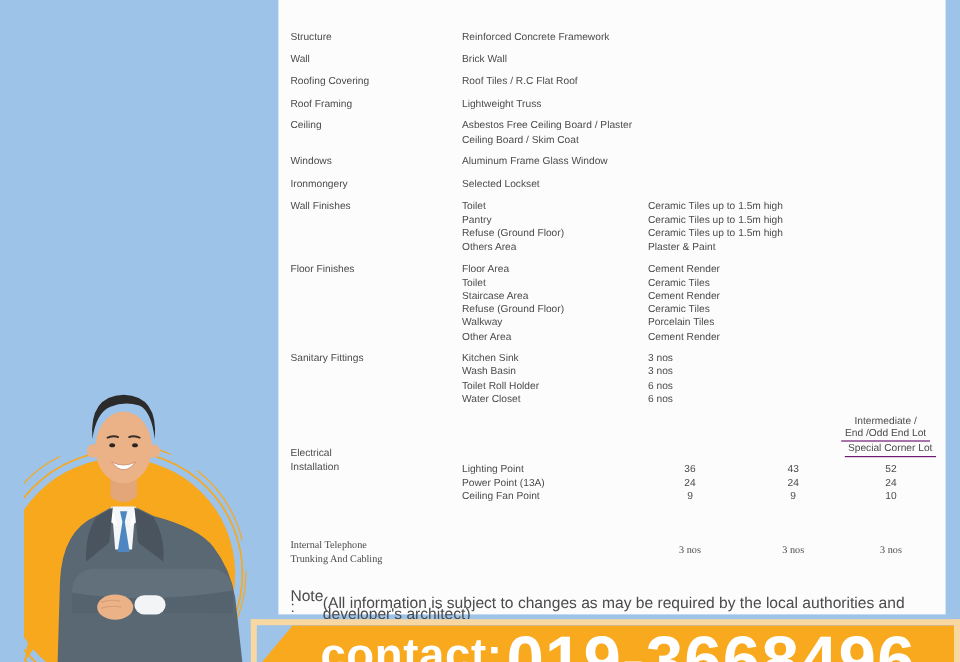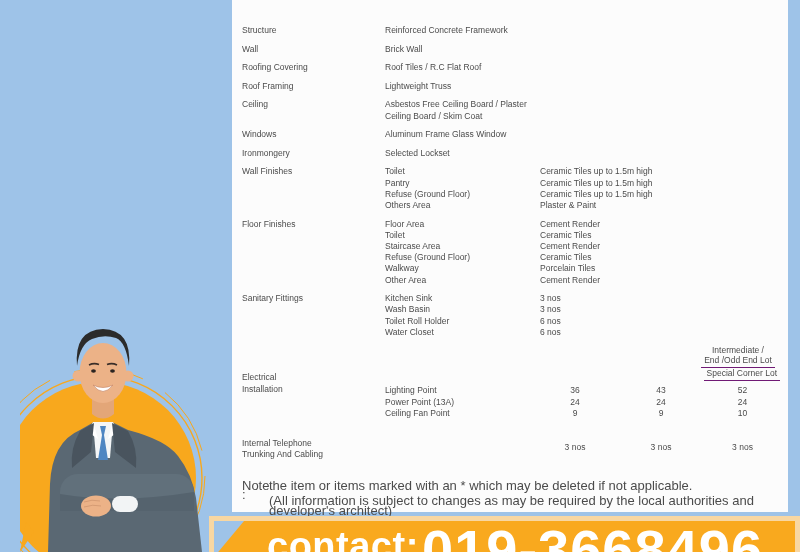--- a/index.html
+++ b/index.html
@@ -29,21 +29,21 @@
   .ehead .sp{width:148px;flex-shrink:0;}
   .ecol{text-align:center;}
   .w0{width:84px;flex-shrink:0;}
   .w1{width:88px;flex-shrink:0;}
   .w2{flex:1;}
   .ecol .l2{display:inline-block;border-bottom:1px solid #701a75;padding:0 3px 2px 3px;}
   .erow{display:flex;line-height:11.5px;}
   .erow:first-of-type{margin-top:4px;}
   .erow .item{width:148px;flex-shrink:0;}
   .erow .v{text-align:center;}
-  .tel{display:flex;margin-top:18px;line-height:11.5px;}
+  .tel{display:flex;margin-top:29px;line-height:11.5px;font-family:Liberation Serif, serif;}
   .tel .lab{width:143px;flex-shrink:0;}
   .tel .etable{flex:1;}
   
   .note{display:flex;margin-top:20px;font-size:13px;line-height:9.6px;}
   .note .pfx{width:27px;flex-shrink:0;}
   .note .body{width:506px;}
   .note .foot{margin-top:6px;}
   
   .banner{
     position:absolute;left:209px;top:516px;width:591px;height:60px;
@@ -294,21 +294,20 @@
             <span class="v w0">3 nos</span>
             <span class="v w1">3 nos</span>
             <span class="v w2">3 nos</span>
           </div>
       </div>
     </div>
 
     <div class="note">
       <span class="pfx">Note :</span>
       <div class="body">
-        <div>the item or items marked with an * which may be deleted if not applicable.</div>
         <div class="foot">(All information is subject to changes as may be required by the local authorities and developer's architect)</div>
       </div>
     </div>
   </div>
 
   <div class="banner">
     <div class="banner-fill"></div>
     <div class="banner-text">
       <span class="contact-label">contact:</span>
       <span class="phone">019-3668496</span>

